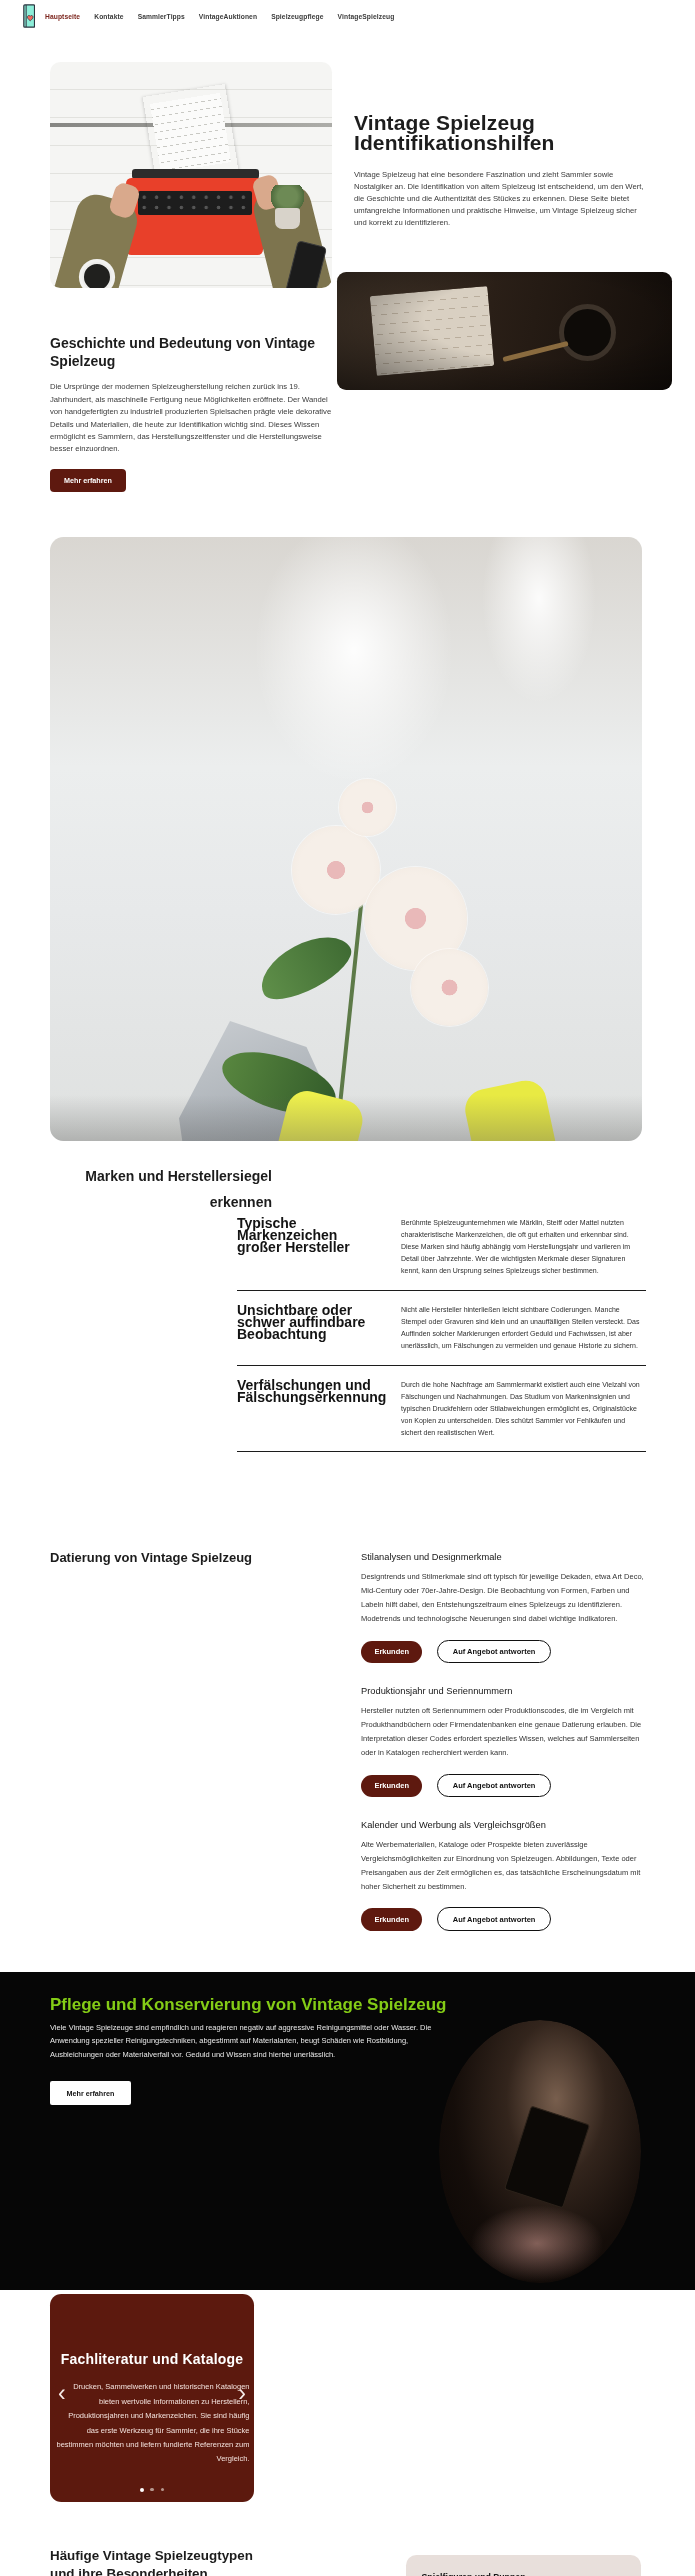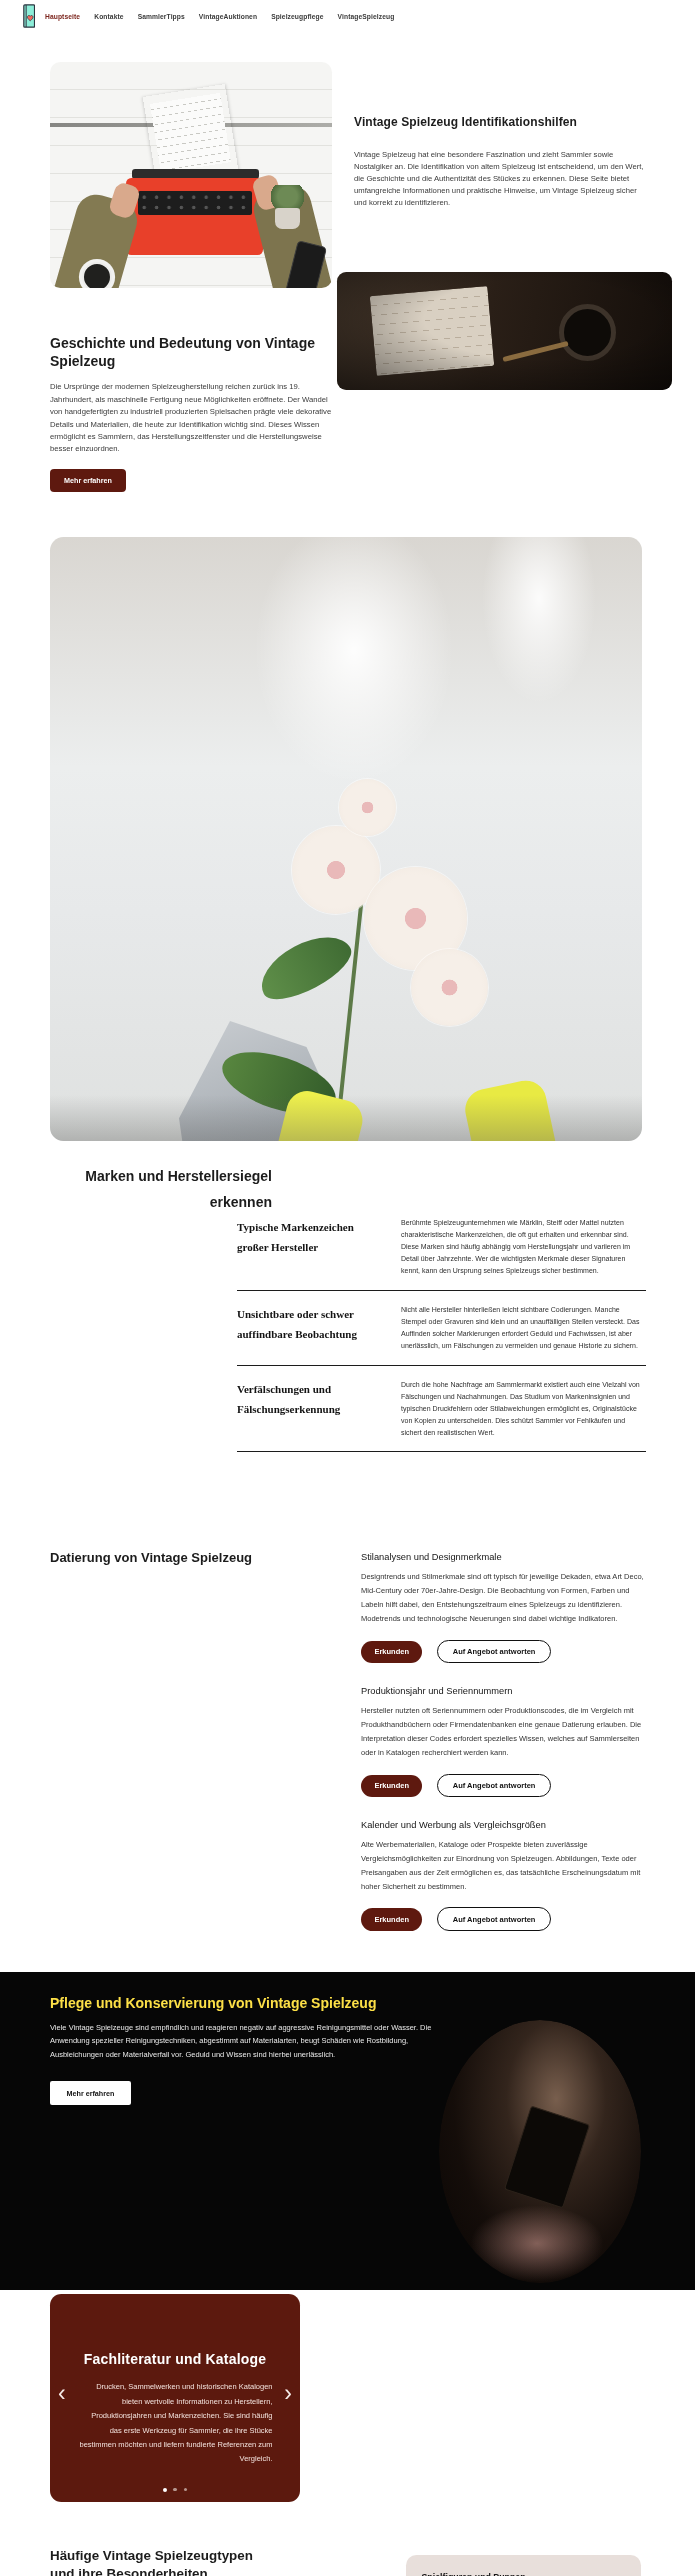--- a/index.html
+++ b/index.html
@@ -28,21 +28,21 @@
   .hi-sleeveL { position:absolute; left:14.4px; top:134px; width:62px; height:124px; background:#837a52; transform:rotate(16deg); border-radius:20.6px; }
   .hi-sleeveR { position:absolute; left:215px; top:124px; width:58px; height:134px; background:#7d744e; transform:rotate(-14deg); border-radius:20.6px; }
   .hi-handL { position:absolute; left:62px; top:122px; width:25px; height:33px; background:#d9a98c; border-radius:9.3px; transform:rotate(18deg); }
   .hi-handR { position:absolute; left:205px; top:114px; width:25px; height:33px; background:#d9a98c; border-radius:9.3px; transform:rotate(-16deg); }
   .hi-cup { position:absolute; left:32px; top:200px; width:30px; height:30px; background:#20201e; border:2.6px solid #ececea; border-radius:50%; box-shadow:0 0 0 3.1px #f2f2f0; }
   .hi-phone { position:absolute; left:241px; top:181px; width:30px; height:54px; background:#1b1b1b; border-radius:4.6px; transform:rotate(14deg); border:1px solid #3c3c3c; }
   .hi-plant { position:absolute; left:221px; top:123px; width:33px; height:29px; background:radial-gradient(circle at 50% 40%,#6d8a55 40%,#4e6a3c 70%,transparent 71%); }
   .hi-pot { position:absolute; left:225px; top:146px; width:25px; height:20.6px; background:#d8d3ca; border-radius:3.1px 3.1px 7.2px 7.2px; }
 
   .hero-text { position:absolute; left:354px; top:113px; width:292px; }
-  .hero-text h1 { font-size:12px; line-height:19.6px; font-weight:700; color:#1d1d1d; letter-spacing:0.1px; width:247px; }
+  .hero-text h1 { font-size:21px; line-height:19.6px; font-weight:700; color:#1d1d1d; letter-spacing:0.1px; width:247px; }
   .hero-text p { margin-top:16.5px; font-size:7.7px; line-height:12px; color:#3a3a3a; }
 
   
   .ge-text { position:absolute; left:50px; top:334px; width:292px; }
   .ge-text h2 { font-size:14px; line-height:18px; font-weight:700; width:268px; color:#1c1c1c; }
   .ge-text p { margin-top:11.3px; font-size:7.7px; line-height:12.4px; color:#3a3a3a; }
   .btn-maroon { display:inline-block; margin-top:13.4px; background:#5e190f; color:#fff; font-size:7.2px; font-weight:600; padding:6.7px 14px; border:none; border-radius:4.1px; cursor:pointer; font-family:inherit; }
   .ge-img { position:absolute; left:337px; top:272px; width:335px; height:118px; border-radius:9.3px; overflow:hidden;
     background:linear-gradient(100deg,#4a3b2e 0%,#2a1f17 45%,#140e0a 100%); }
   .gi-book { position:absolute; left:36px; top:18.5px; width:118px; height:80px; background:#d9d0c2; transform:rotate(-5deg); border-radius:2.1px;
@@ -67,47 +67,47 @@
   .f3 { left:361px; top:412px; width:77px; height:77px; }
   .f4 { left:289px; top:242px; width:57px; height:57px; }
   .bi-sleeveL { position:absolute; left:216px; top:556px; width:77px; height:206px; background:#eef04c; transform:rotate(14deg); border-radius:20.6px; }
   .bi-sleeveR { position:absolute; left:433px; top:546px; width:82px; height:216px; background:#e8ea43; transform:rotate(-12deg); border-radius:20.6px; }
   .bi-shadebottom { position:absolute; left:0; bottom:0; width:100%; height:46px; background:linear-gradient(180deg,transparent,rgba(90,90,88,.35)); }
 
   
   .mk-title { position:absolute; left:50px; top:1163px; width:222px; font-size:14px; line-height:26px; font-weight:700; color:#1c1c1c;text-align:right; }
   .mk-rows { position:absolute; left:237px; top:1204px; width:409px; }
   .mk-row { display:flex; padding:13.4px 0 12.4px; border-bottom:0.5px solid #1c1c1c; }
-  .mk-row h3 { width:164px; padding-right:25px; font-size:11px; line-height:20px; font-weight:700; color:#141414;font-family:Liberation Serif, serif; }
+  .mk-row h3 { width:164px; padding-right:25px; font-size:14px; line-height:12px; font-weight:700; color:#141414; }
   .mk-row p { flex:1; font-size:7px; line-height:12px; color:#2e2e2e; }
 
   
   .dt-title { position:absolute; left:50px; top:1550px; width:247px; font-size:13px; font-weight:700; color:#1c1c1c; }
   .dt-items { position:absolute; left:361px; top:1552px; width:285px; }
   .dt-item { margin-bottom:23px; }
   .dt-item h3 { font-size:9.3px; font-weight:400; color:#161616; }
   .dt-item p { margin-top:8.2px; font-size:7.5px; line-height:14px; color:#333; }
   .dt-btns { margin-top:13.4px; display:flex; gap:15px; align-items:flex-end; }
   .pill-primary { background:#5e190f; color:#fff; border:none; border-radius:12.4px; padding:6.7px 13.4px; font-size:7.5px; font-weight:600; cursor:pointer; font-family:inherit; }
   .pill-outline { background:#fff; color:#111; border:0.8px solid #111; border-radius:12.4px; padding:6.2px 14.4px; font-size:7.5px; font-weight:600; cursor:pointer; font-family:inherit; }
 
   
   .pf { position:absolute; left:0; top:1972px; width:696px; height:318px; background:#060606; }
-  .pf h2 { position:absolute; left:50px; top:23px; font-size:14px; font-weight:700; color:#fde047; }
+  .pf h2 { position:absolute; left:50px; top:23px; font-size:17px; font-weight:700; color:#84cc16; }
   .pf p { position:absolute; left:50px; top:49px; width:407px; font-size:7.5px; line-height:13.4px; color:#e9e9e9; }
   .btn-white { position:absolute; left:50px; top:109px; background:#fff; color:#141414; border:none; border-radius:2.1px; padding:7.7px 16.5px; font-size:7.2px; font-weight:600; cursor:pointer; font-family:inherit; }
   .pf-oval { position:absolute; left:439px; top:48px; width:202px; height:263px; border-radius:50%; overflow:hidden;
     background:radial-gradient(ellipse at 58% 32%,#7a5e4c 0%,#49342а 28%,#241812 55%,#0d0806 90%),#140d09; }
   .pf-oval-b { position:absolute; inset:0; border-radius:50%;
     background:radial-gradient(ellipse at 58% 30%,rgba(140,110,90,.85) 0%,rgba(70,50,38,.7) 30%,rgba(22,14,10,.9) 62%,#0a0604 95%); }
   .pf-tab { position:absolute; left:77px; top:93px; width:62px; height:88px; background:#0c0906; border:1.5px solid #2c221a; transform:rotate(18deg); border-radius:3.1px; }
   .pf-pink { position:absolute; left:31px; top:185px; width:134px; height:77px; background:radial-gradient(ellipse,rgba(216,160,150,.55),transparent 70%); }
 
   
-  .lit { position:absolute; left:50px; top:2294px; width:250px; height:208px; background:#5c190e; border-radius:11.3px; color:#fff; text-align:center; overflow:hidden; }
+  .lit { position:absolute; left:50px; top:2294px; width:204px; height:208px; background:#5c190e; border-radius:11.3px; color:#fff; text-align:center; overflow:hidden; }
   .lit h2 { margin-top:57px; font-size:14px; font-weight:700; letter-spacing:0.2px; }
   .lit p { width:195px; margin:13.4px auto 0; font-size:7.5px; line-height:14.4px; color:#f2e1dc;text-align:right; }
   .lit-prev, .lit-next { position:absolute; top:87px; width:15.5px; height:26px; font-size:23px; font-weight:400; color:#f6ece9; line-height:24px; cursor:pointer; user-select:none; }
   .lit-prev { left:4.1px; } .lit-next { right:4.1px; }
   .lit-dots { position:absolute; bottom:10.3px; left:0; width:100%; display:flex; justify-content:center; gap:6.7px; }
   .dot { width:3.6px; height:3.6px; border-radius:50%; background:#b5968e; cursor:pointer; }
   .dot.active { background:#ffffff; width:4.1px; height:4.1px; }
 
   
   .ty-title { position:absolute; left:50px; top:2547px; width:227px; font-size:13.4px; line-height:17.5px; font-weight:700; color:#1c1c1c; }

